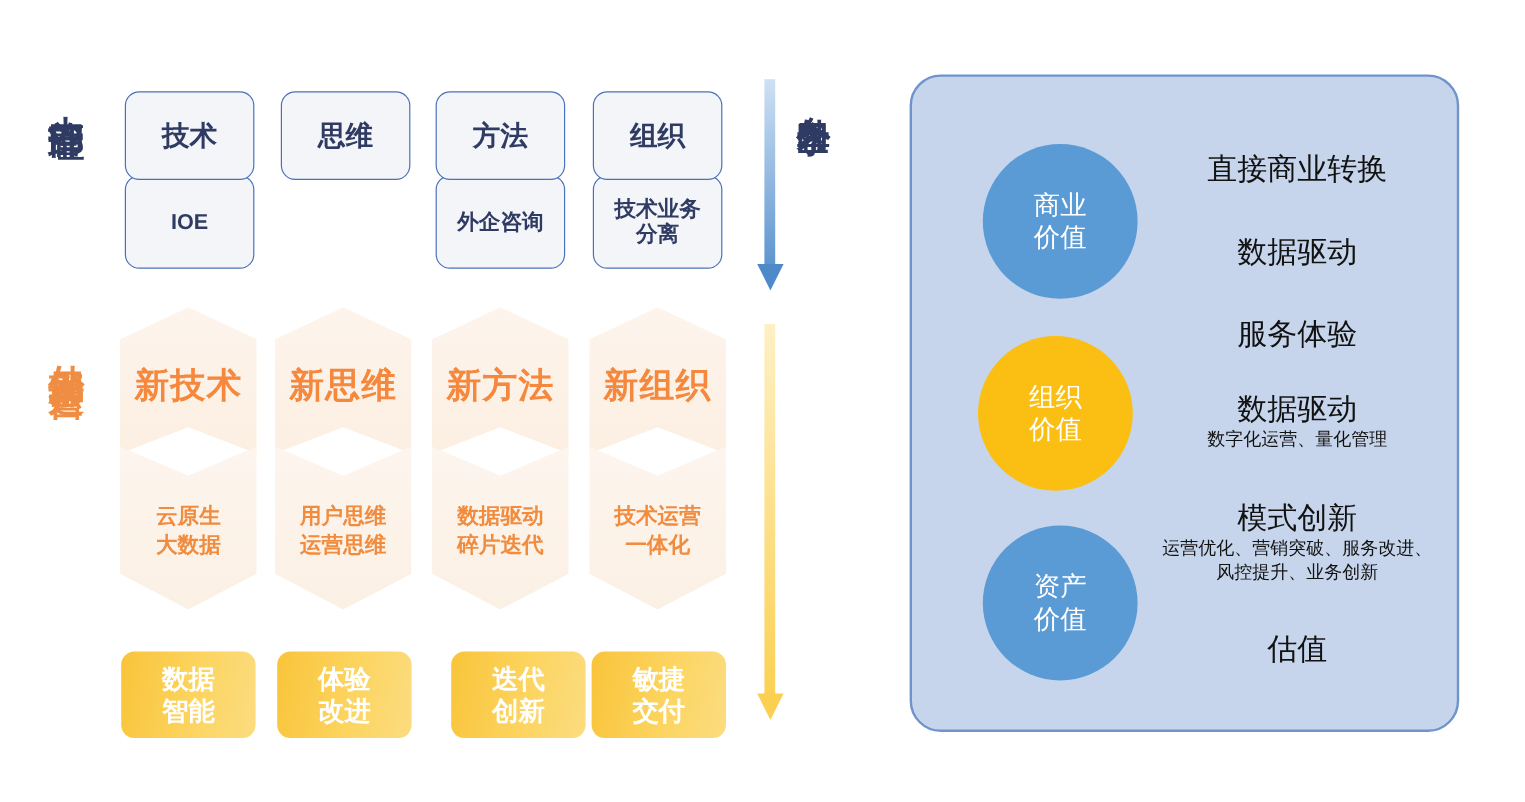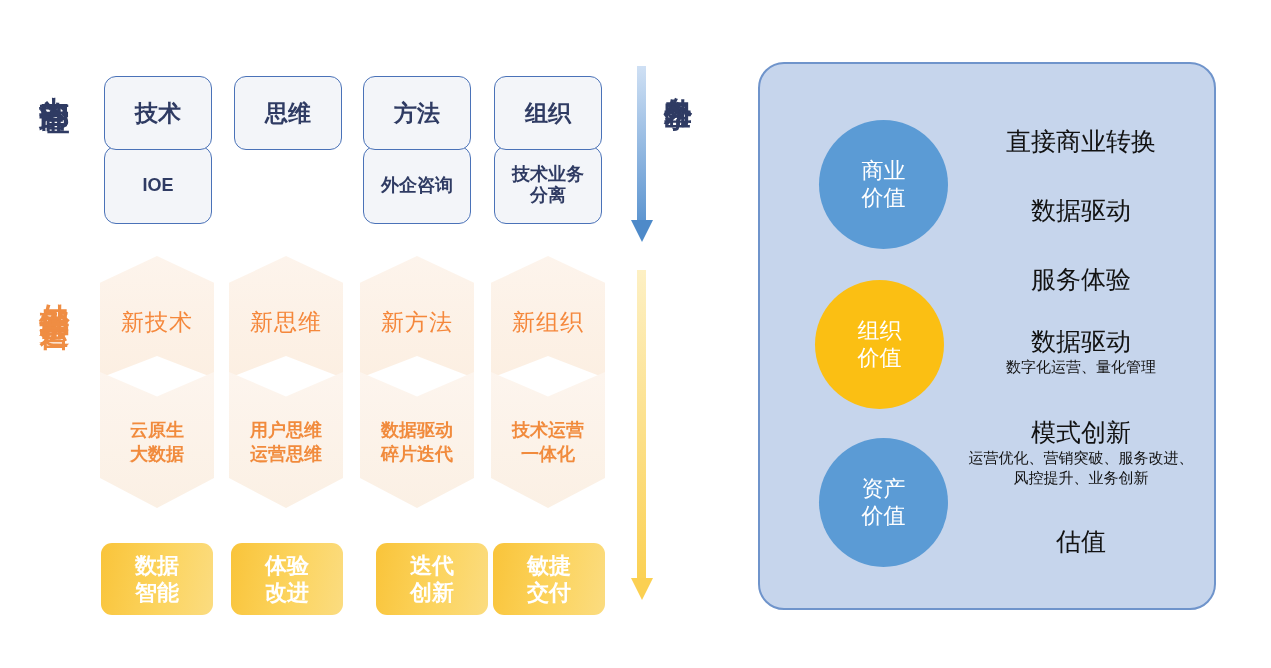--- a/index.html
+++ b/index.html
@@ -81,22 +81,22 @@
     align-items: center;
     justify-content: center;
     text-align: center;
   }
   .hex-top {
     top: 0; height: 122px;
     clip-path: polygon(0% 22%, 50% 0%, 100% 22%, 100% 100%, 50% 82%, 0% 100%);
     background: linear-gradient(180deg,#fdf4ec 0%,#fcefe2 100%);
   }
   .hex-top span {
-    font-size: 23px;
-    font-weight: normal;
+    font-size: 29px;
+    font-weight: bold;
     color: #f5883c;
     margin-top: 10px;
     letter-spacing: 1px;
   }
   .hex-bot {
     top: 116px; height: 136px;
     clip-path: polygon(0% 0%, 50% 18%, 100% 0%, 100% 78%, 50% 100%, 0% 78%);
     background: linear-gradient(180deg,#fdf5ee 0%,#fbf0e4 100%);
   }
   .hex-bot span {

